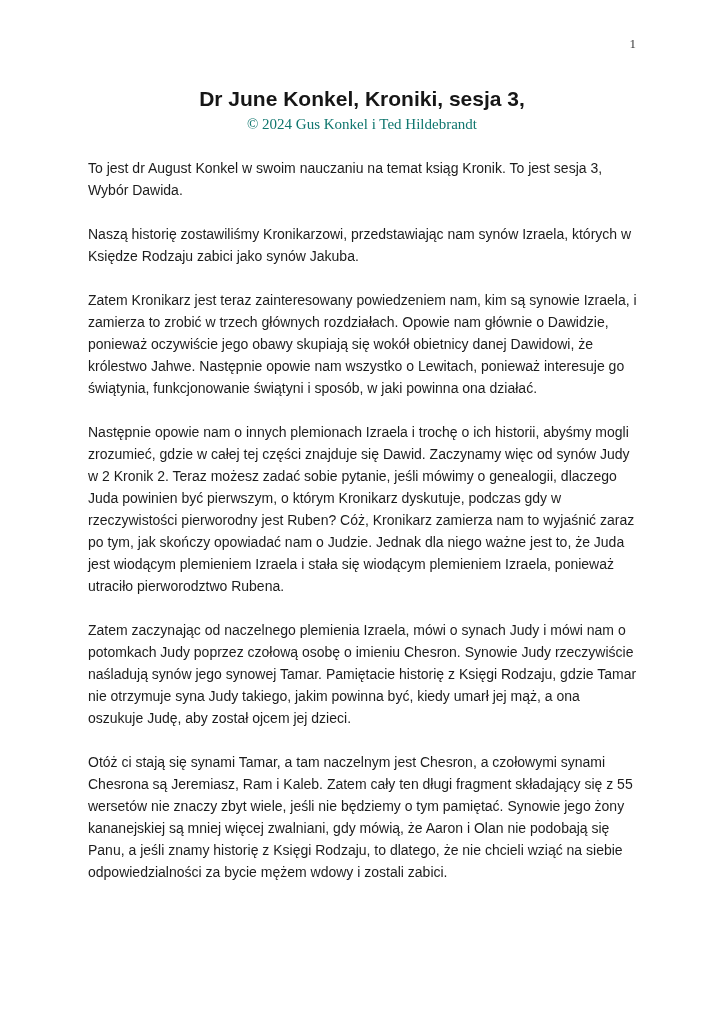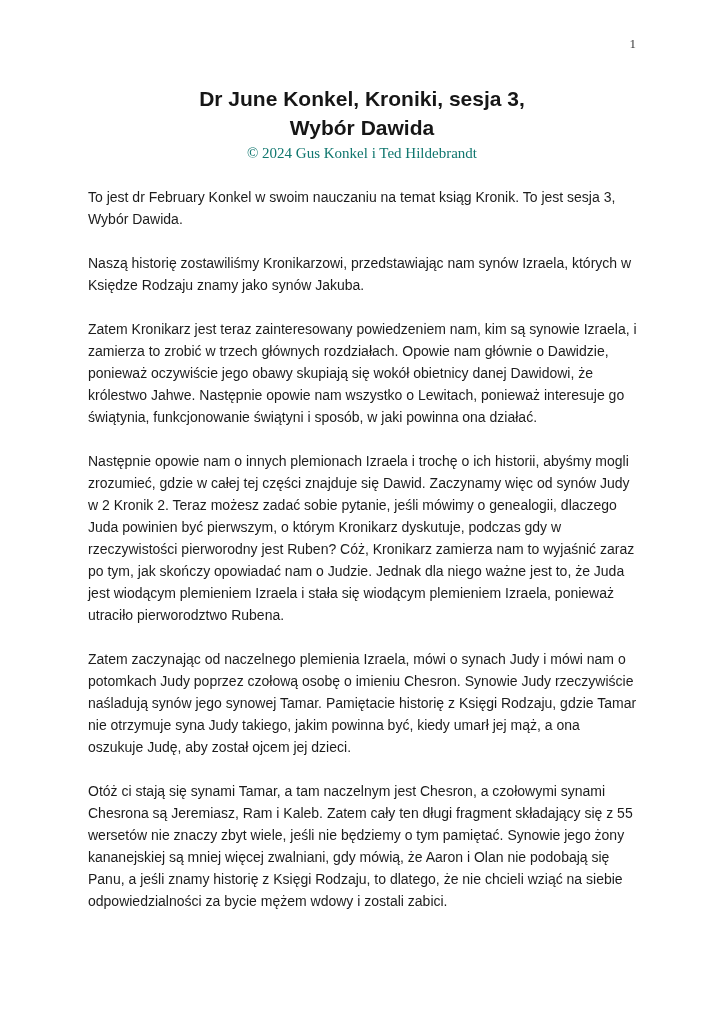--- a/index.html
+++ b/index.html
@@ -59,27 +59,26 @@
 </head>
 <body>
 
 <div class="page">
 
   <div class="page-number">1</div>
 
   <div class="doc-header">
     <h1 class="doc-title">
       <span>Dr June Konkel, Kroniki, sesja 3,</span>
-      <span>Wybór Dawida</span>
     </h1>
     <p class="doc-copyright">© 2024 Gus Konkel i Ted Hildebrandt</p>
   </div>
 
   <div class="doc-body">
-      <p class="para">To jest dr February Konkel w swoim nauczaniu na temat ksiąg Kronik. To jest sesja 3, Wybór Dawida.</p>
-      <p class="para">Naszą historię zostawiliśmy Kronikarzowi, przedstawiając nam synów Izraela, których w Księdze Rodzaju znamy jako synów Jakuba.</p>
+      <p class="para">To jest dr August Konkel w swoim nauczaniu na temat ksiąg Kronik. To jest sesja 3, Wybór Dawida.</p>
+      <p class="para">Naszą historię zostawiliśmy Kronikarzowi, przedstawiając nam synów Izraela, których w Księdze Rodzaju zabici jako synów Jakuba.</p>
       <p class="para">Zatem Kronikarz jest teraz zainteresowany powiedzeniem nam, kim są synowie Izraela, i zamierza to zrobić w trzech głównych rozdziałach. Opowie nam głównie o Dawidzie, ponieważ oczywiście jego obawy skupiają się wokół obietnicy danej Dawidowi, że królestwo Jahwe. Następnie opowie nam wszystko o Lewitach, ponieważ interesuje go świątynia, funkcjonowanie świątyni i sposób, w jaki powinna ona działać.</p>
       <p class="para">Następnie opowie nam o innych plemionach Izraela i trochę o ich historii, abyśmy mogli zrozumieć, gdzie w całej tej części znajduje się Dawid. Zaczynamy więc od synów Judy w 2 Kronik 2. Teraz możesz zadać sobie pytanie, jeśli mówimy o genealogii, dlaczego Juda powinien być pierwszym, o którym Kronikarz dyskutuje, podczas gdy w rzeczywistości pierworodny jest Ruben? Cóż, Kronikarz zamierza nam to wyjaśnić zaraz po tym, jak skończy opowiadać nam o Judzie. Jednak dla niego ważne jest to, że Juda jest wiodącym plemieniem Izraela i stała się wiodącym plemieniem Izraela, ponieważ utraciło pierworodztwo Rubena.</p>
       <p class="para">Zatem zaczynając od naczelnego plemienia Izraela, mówi o synach Judy i mówi nam o potomkach Judy poprzez czołową osobę o imieniu Chesron. Synowie Judy rzeczywiście naśladują synów jego synowej Tamar. Pamiętacie historię z Księgi Rodzaju, gdzie Tamar nie otrzymuje syna Judy takiego, jakim powinna być, kiedy umarł jej mąż, a ona oszukuje Judę, aby został ojcem jej dzieci.</p>
       <p class="para">Otóż ci stają się synami Tamar, a tam naczelnym jest Chesron, a czołowymi synami Chesrona są Jeremiasz, Ram i Kaleb. Zatem cały ten długi fragment składający się z 55 wersetów nie znaczy zbyt wiele, jeśli nie będziemy o tym pamiętać. Synowie jego żony kananejskiej są mniej więcej zwalniani, gdy mówią, że Aaron i Olan nie podobają się Panu, a jeśli znamy historię z Księgi Rodzaju, to dlatego, że nie chcieli wziąć na siebie odpowiedzialności za bycie mężem wdowy i zostali zabici.</p>
     </div>
 
 </div>
 
 </body></html>

